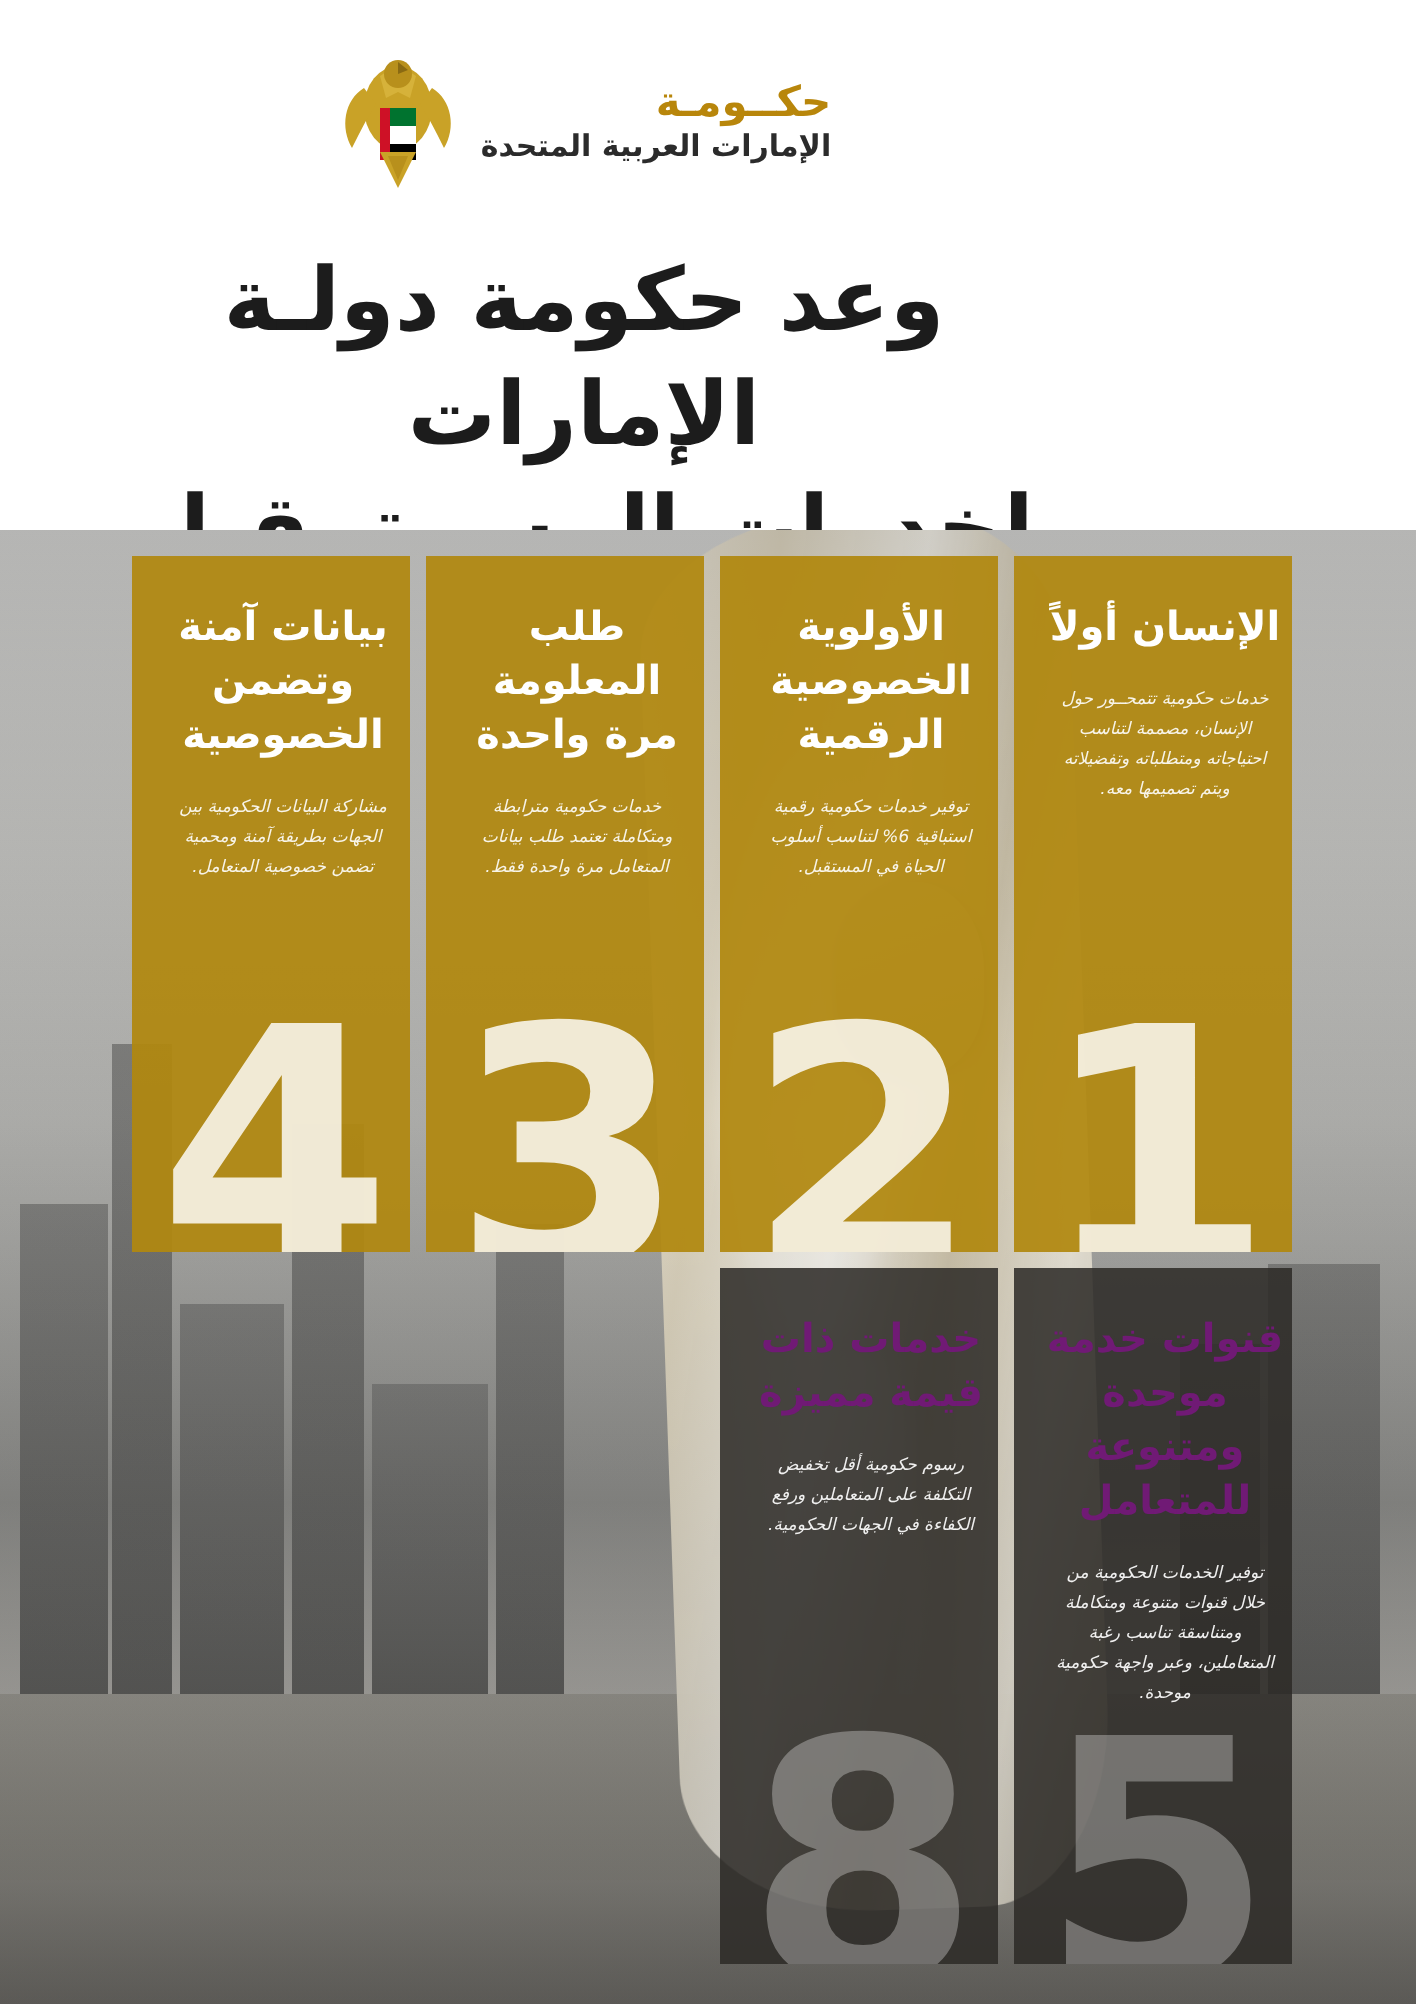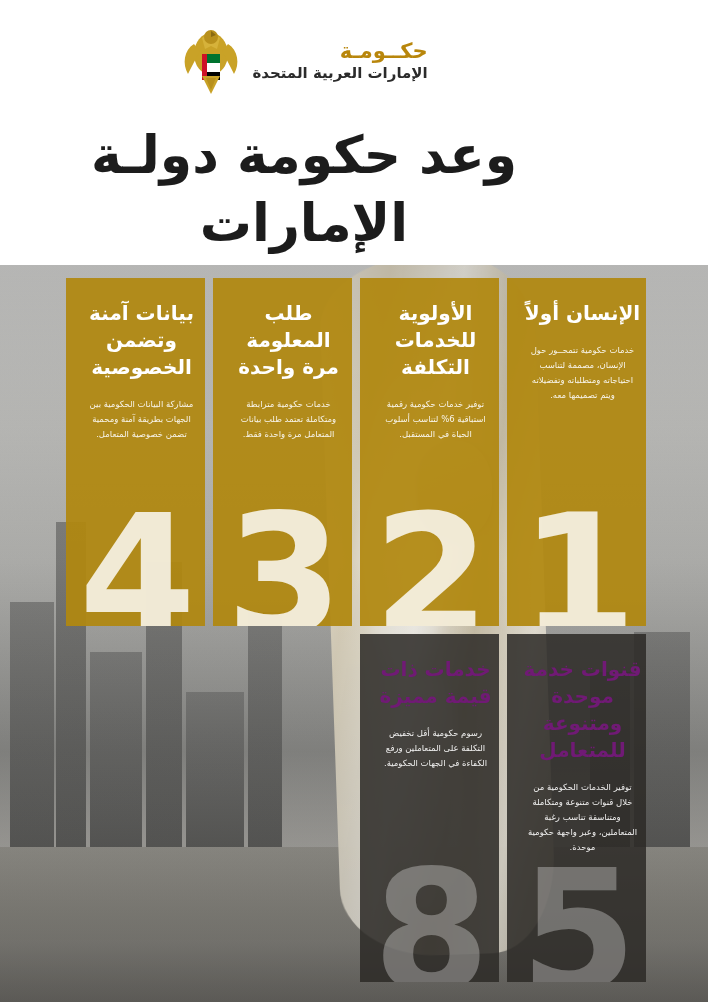--- a/index.html
+++ b/index.html
@@ -12,21 +12,21 @@
   .page {
     position: relative;
     width: 708px; height: 1002px;
     background: #ffffff;
     overflow: hidden;
   }
 
   
   .header {
     position: absolute;
-    top: 0; left: 12px;
+    top: 0; left: 0;
     width: 584px;
     height: 265px;
     background: #ffffff;
   }
   .emblem-row {
     display: flex;
     flex-direction: row-reverse;
     align-items: center;
     justify-content: center;
     gap: 10px;
@@ -54,21 +54,21 @@
     color: #2b2b2b;
   }
 
   .main-title {
     text-align: center;
     direction: rtl;
     margin-top: 26px;
     padding: 0 34px;
     color: #1c1c1c;
     font-weight: bold;
-    font-size: 52px;
+    font-size: 44px;
     line-height: 1.30;
     letter-spacing: 0px;
   }
   .main-title .line2 { display: block; }
 
   
   .band {
     position: absolute;
     top: 265px; left: 0;
     width: 708px; height: 737px;
@@ -170,20 +170,21 @@
     line-height: 1.35;
     margin-bottom: 16px;
     letter-spacing: 0px;
   }
   .card.dark .card-title { color: #701a75; }
   .card-desc {
     font-size: 8.5px;
     line-height: 1.75;
     color: rgba(255,255,255,0.92);
     padding: 0 4px;
+    font-style: italic;
   }
   .card.gold .card-desc { color: rgba(255,255,255,0.90); }
   .card-num {
     position: absolute;
     bottom: -34px;
     left: 0; right: 0;
     text-align: center;
     font-size: 168px;
     font-weight: bold;
     line-height: 1;
@@ -256,21 +257,21 @@
   </div>
 
   <div class="grid">
 
     <div class="card gold">
       <div class="card-title">الإنسان أولاً</div>
       <div class="card-desc">خدمات حكومية تتمحــور حول الإنسان، مصممة لتناسب احتياجاته ومتطلباته وتفضيلاته ويتم تصميمها معه.</div>
       <div class="card-num">1</div>
     </div>
     <div class="card gold">
-      <div class="card-title">الأولوية للخدمات التكلفة</div>
+      <div class="card-title">الأولوية الخصوصية الرقمية</div>
       <div class="card-desc">توفير خدمات حكومية رقمية استباقية 6% لتناسب أسلوب الحياة في المستقبل.</div>
       <div class="card-num">2</div>
     </div>
     <div class="card gold">
       <div class="card-title">طلب المعلومة مرة واحدة</div>
       <div class="card-desc">خدمات حكومية مترابطة ومتكاملة تعتمد طلب بيانات المتعامل مرة واحدة فقط.</div>
       <div class="card-num">3</div>
     </div>
     <div class="card gold">
       <div class="card-title">بيانات آمنة وتضمن الخصوصية</div>

